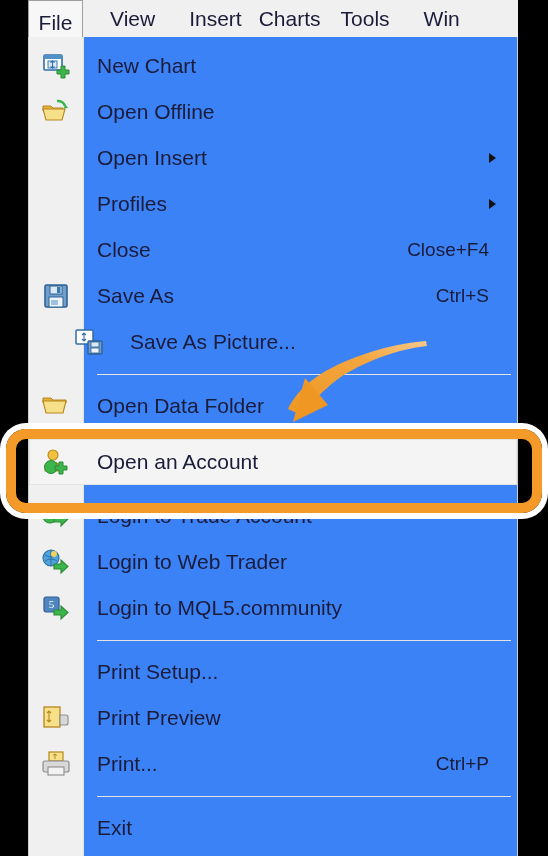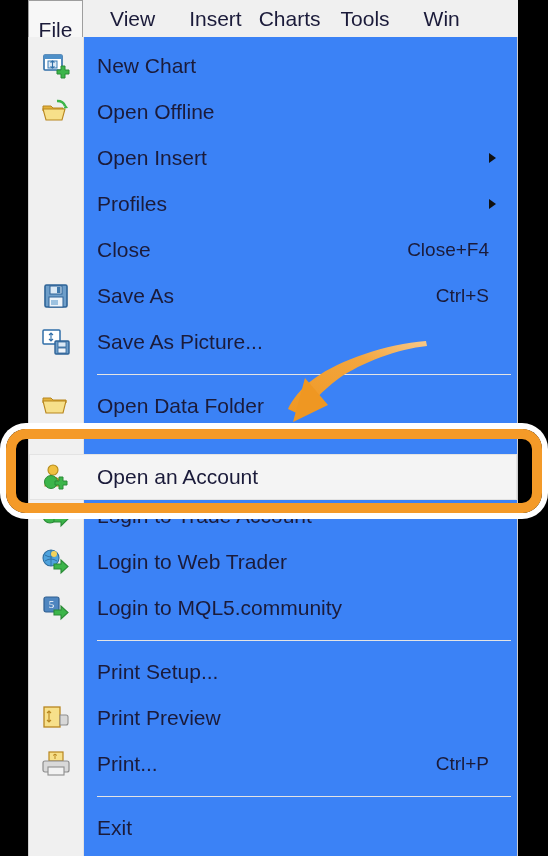--- a/index.html
+++ b/index.html
@@ -12,21 +12,21 @@
 
   
   .menubar{
     position:absolute;left:28px;top:0;width:490px;height:37px;
     background:#f0f0f0;
     display:flex;align-items:center;
   }
   .menubar-item{
     position:relative;
     font-size:21px;color:#1b1b3a;
-    padding:11px 0;
+    padding:4px 0;
     line-height:37px;
     white-space:nowrap;
   }
   .menubar-item.active{
     background:#f7f7f7;
     border-left:1px solid #9e9e9e;
     border-right:1px solid #9e9e9e;
     border-top:1px solid #9e9e9e;
     height:37px;box-sizing:border-box;line-height:36px;
   }
@@ -158,40 +158,40 @@
           <span class="ico"><svg width="30" height="30" viewBox="0 0 30 30">
               <rect x="4" y="4" width="22" height="22" rx="1.5" fill="#6e9ec9" stroke="#2e6397" stroke-width="1.6"></rect>
               <rect x="9" y="5" width="12" height="8" fill="#dbe9f5" stroke="#2e6397" stroke-width="1"></rect>
               <rect x="16" y="6" width="3.5" height="6" fill="#3f78ab"></rect>
               <rect x="8" y="16" width="14" height="10" fill="#eef4fa" stroke="#2e6397" stroke-width="1"></rect>
               <rect x="10" y="19" width="7" height="5" fill="#9dc2e0"></rect>
             </svg></span>
           <span class="label">Save As</span>
           <span class="accel">Ctrl+S</span>
         </div>
-        <div class="mi" style="top: 282px;">
+        <div class="mi" style="top: 282px; margin-left: 33px;">
           <span class="ico"><svg width="30" height="30" viewBox="0 0 30 30">
               <rect x="2" y="3" width="17" height="14" rx="1" fill="#ffffff" stroke="#2f6ea8" stroke-width="1.5"></rect>
               <path d="M10 6 v8 M8 8 l2-2 2 2 M8 12 l2 2 2-2" stroke="#2f6ea8" stroke-width="1.1" fill="none"></path>
               <rect x="14" y="14" width="14" height="13" rx="1" fill="#6e9ec9" stroke="#2e6397" stroke-width="1.4"></rect>
               <rect x="17" y="15" width="8" height="5" fill="#dbe9f5" stroke="#2e6397" stroke-width="0.8"></rect>
               <rect x="17" y="21" width="8" height="5" fill="#eef4fa" stroke="#2e6397" stroke-width="0.8"></rect>
             </svg></span>
           <span class="label">Save As Picture...</span>
         </div>
         <div class="sep" style="top: 337px;"></div>
         <div class="mi" style="top: 346px;">
           <span class="ico"><svg width="30" height="30" viewBox="0 0 30 30">
               <path d="M2 7 h8 l2 2 h13 v3 H2 z" fill="#e3b23c" stroke="#b8861f" stroke-width="1"></path>
               <path d="M2 10 h23 l-3 12 H5 z" fill="#f7e08a" stroke="#b8861f" stroke-width="1.1"></path>
             </svg></span>
           <span class="label">Open Data Folder</span>
         </div>
         <div class="sep" style="top: 401px;"></div>
-        <div class="mi sel" style="top: 417px;">
+        <div class="mi sel" style="top: 402px;">
           <div class="selbg"></div>
           <span class="ico"><svg width="30" height="30" viewBox="0 0 30 30">
               <circle cx="12" cy="8" r="5" fill="#f0c040" stroke="#b48a18" stroke-width="1.1"></circle>
               <path d="M4 24 c0-6 4-9 8-9 s8 3 8 9 z" fill="#f0c040" stroke="#b48a18" stroke-width="1.1"></path>
               <circle cx="10" cy="20" r="6.5" fill="#3cb54a" stroke="#2a8a36" stroke-width="1"></circle>
               <path d="M18 15 h4 v4 h4 v4 h-4 v4 h-4 v-4 h-4 v-4 h4 z" fill="#3cb54a" stroke="#2a8a36" stroke-width="1"></path>
             </svg></span>
           <span class="label">Open an Account</span>
         </div>
         <div class="mi" style="top: 456px;">

